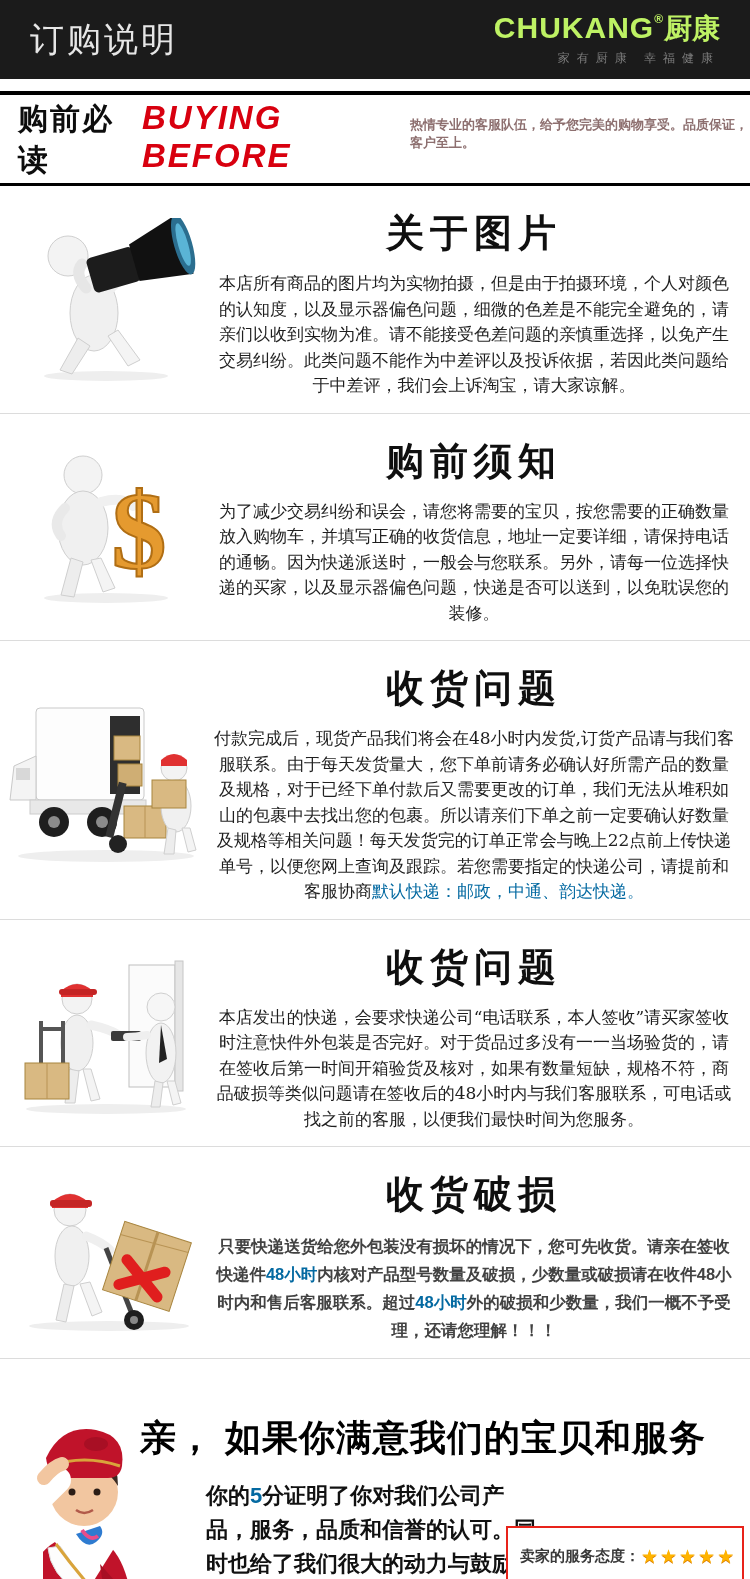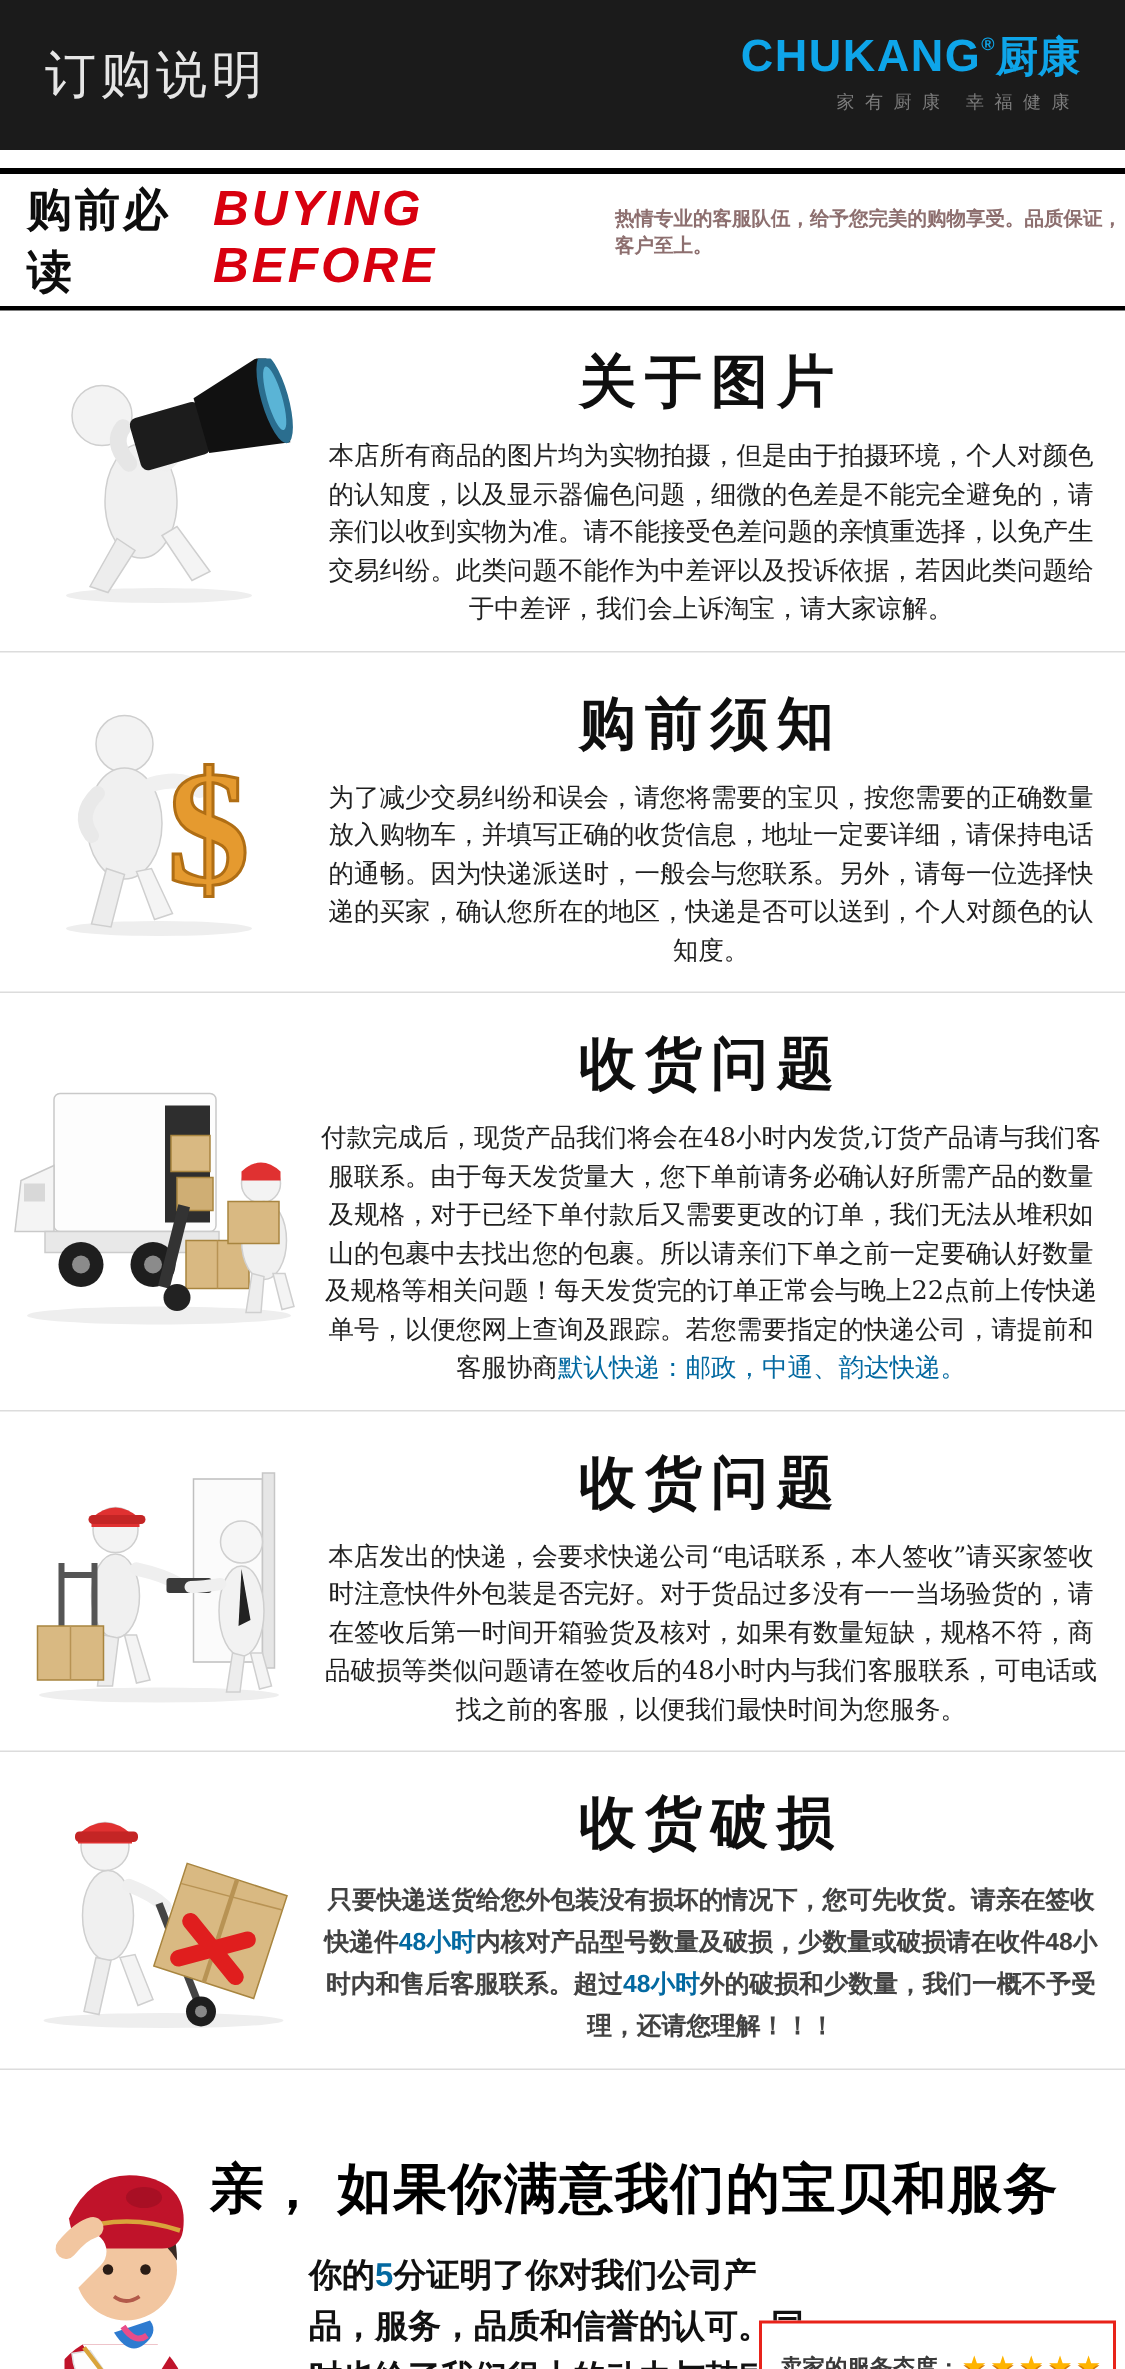--- a/index.html
+++ b/index.html
@@ -1,23 +1,23 @@
 <!DOCTYPE html>
 <html><head>
 <meta charset="utf-8">
 <style>
   * { margin:0; padding:0; box-sizing:border-box; }
   body { background:#ffffff; font-family:"Liberation Sans", sans-serif; }
   .page { width:750px; margin:0 auto; background:#fff; overflow:hidden; }
 
   
-  .top-header { height:100px; background:#1b1b1b; display:flex; justify-content:space-between; align-items:center; padding:0 30px; }
+  .top-header { height:79px; background:#1b1b1b; display:flex; justify-content:space-between; align-items:center; padding:0 30px; }
   .top-title { color:#e6e6e6; font-size:34px; letter-spacing:3px; }
   .logo-block { text-align:right; }
-  .logo-main { color:#0ea5e9; font-size:30px; font-weight:bold; letter-spacing:1px; line-height:1; }
+  .logo-main { color:#bef264; font-size:30px; font-weight:bold; letter-spacing:1px; line-height:1; }
   .logo-reg { font-size:12px; vertical-align:top; }
   .logo-cn { font-size:28px; letter-spacing:0; }
   .logo-slogan { color:#7c7c7c; font-size:12px; letter-spacing:7px; margin-top:7px; }
 
   
   .band { margin-top:12px; border-top:4px solid #000; border-bottom:3px solid #000; padding:4px 0 2px; display:flex; align-items:baseline; }
   .band-cn { font-size:30px; font-weight:bold; color:#0d0d0d; margin-left:18px; letter-spacing:2px; }
   .band-en { font-size:33px; font-weight:bold; font-style:italic; color:#d8000f; margin-left:16px; letter-spacing:2px; }
   .band-tagline { font-size:13px; color:#8d6f6f; font-weight:bold; margin-left:14px; }
 
@@ -94,21 +94,21 @@
         <ellipse cx="62" cy="78" rx="25" ry="37" fill="#f0f0f0" stroke="#cfcfcf"></ellipse>
         <path d="M50 108 L40 145 L53 147 L62 112 Z" fill="#ededed" stroke="#cfcfcf"></path>
         <path d="M70 110 L82 142 L94 138 L80 108 Z" fill="#f4f4f4" stroke="#cfcfcf"></path>
         <path d="M44 58 Q30 72 40 86" stroke="#e9e9e9" stroke-width="10" fill="none" stroke-linecap="round"></path>
         <path d="M80 52 Q102 46 112 56" stroke="#f0f0f0" stroke-width="10" fill="none" stroke-linecap="round"></path>
         <text x="118" y="118" font-size="110" font-weight="bold" fill="#e59a2f" stroke="#b06e14" stroke-width="2" text-anchor="middle" font-family="Liberation Serif, serif">$</text>
       </svg>
     </div>
     <div class="section-content">
       <div class="section-title">购前须知</div>
-      <div class="section-body"><span>为了减少交易纠纷和误会，请您将需要的宝贝，按您需要的正确数量放入购物车，并填写正确的收货信息，地址一定要详细，请保持电话的通畅。因为快递派送时，一般会与您联系。另外，请每一位选择快递的买家，确认您所在的地区，快递是否可以送到，个人对颜色的认知度。</span></div>
+      <div class="section-body"><span>为了减少交易纠纷和误会，请您将需要的宝贝，按您需要的正确数量放入购物车，并填写正确的收货信息，地址一定要详细，请保持电话的通畅。因为快递派送时，一般会与您联系。另外，请每一位选择快递的买家，以及显示器偏色问题，快递是否可以送到，以免耽误您的装修。</span></div>
     </div>
   </div>
 
   <div class="section">
     <div class="section-art">
       <svg width="200" height="170" viewBox="0 0 200 170">
         <ellipse cx="100" cy="160" rx="88" ry="6" fill="#eee"></ellipse>
         <rect x="30" y="12" width="108" height="92" rx="4" fill="#fdfdfd" stroke="#c9c9c9"></rect>
         <rect x="104" y="20" width="30" height="78" fill="#2e2e2e"></rect>
         <path d="M30 60 L8 70 L4 104 L30 104 Z" fill="#f4f4f4" stroke="#c9c9c9"></path>

